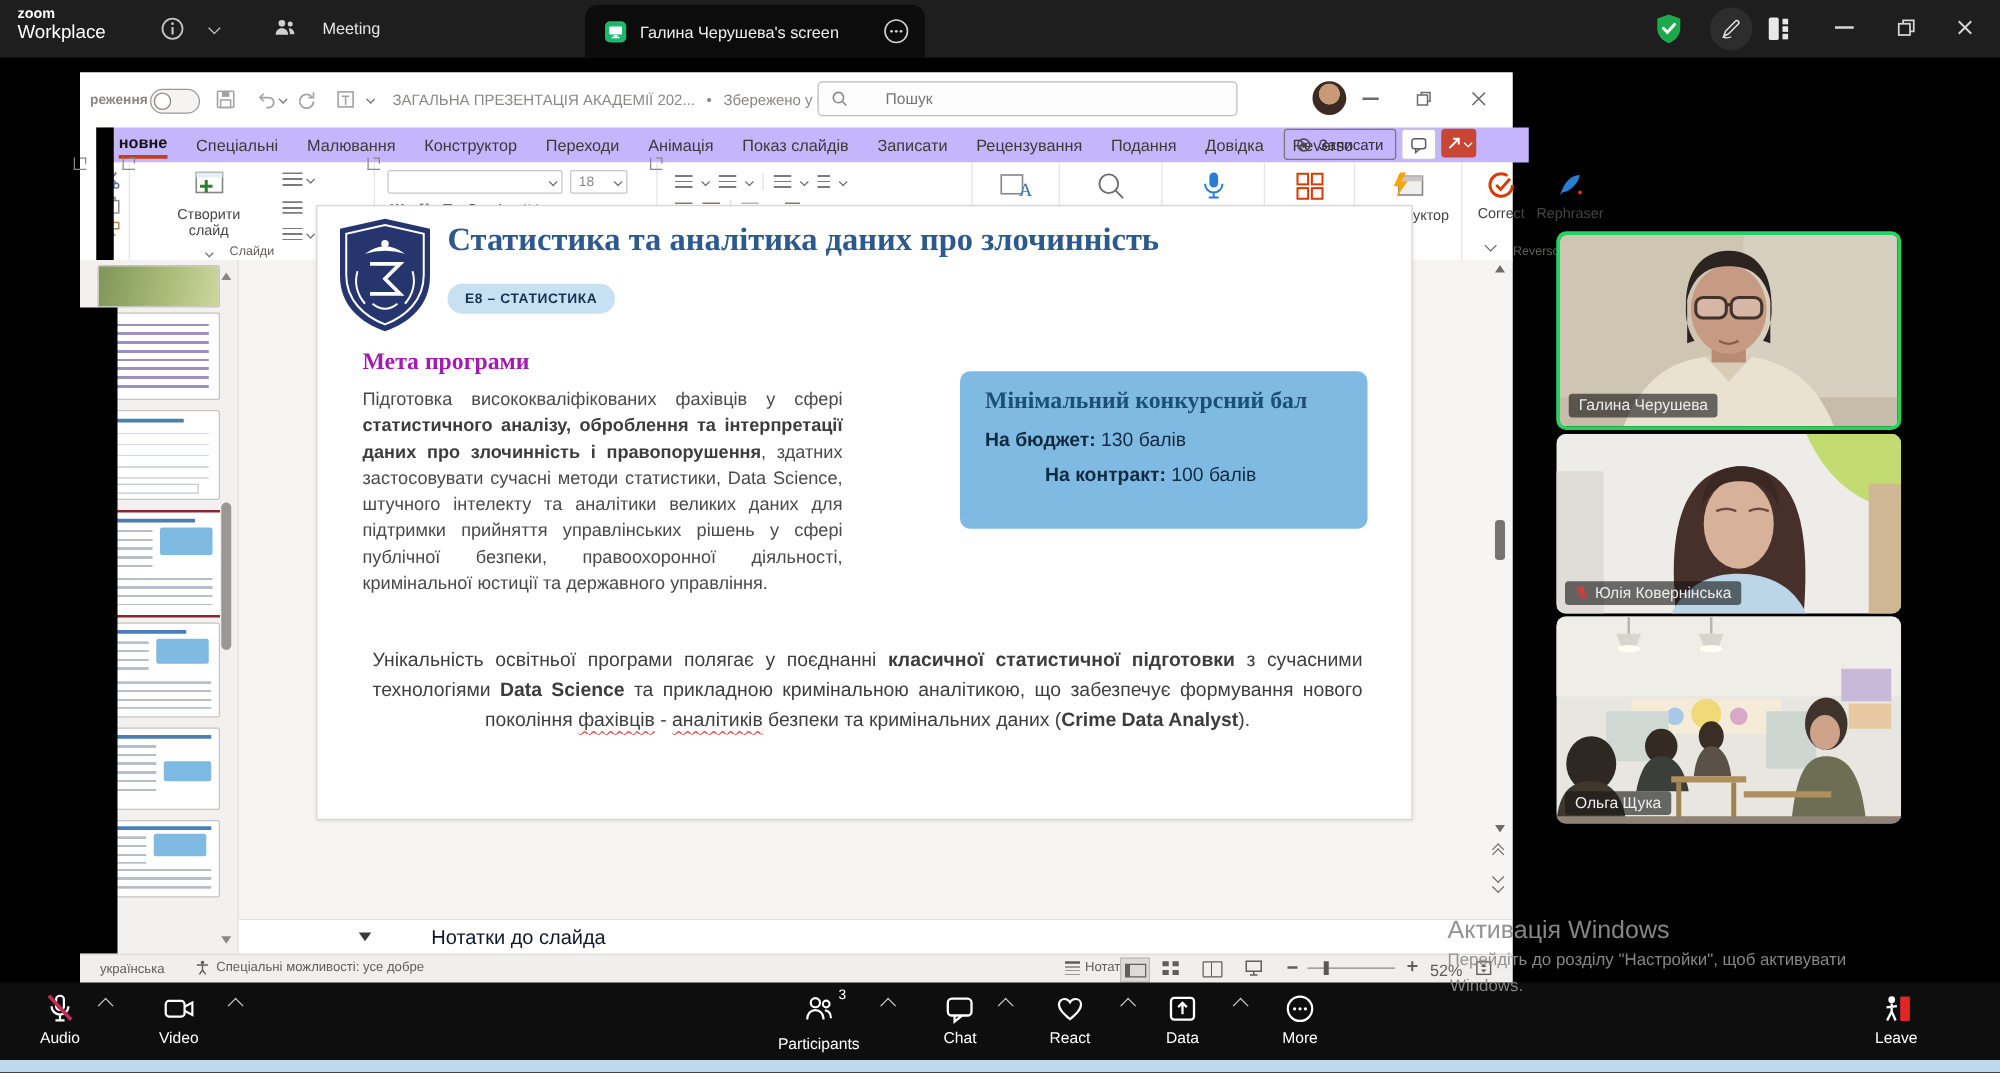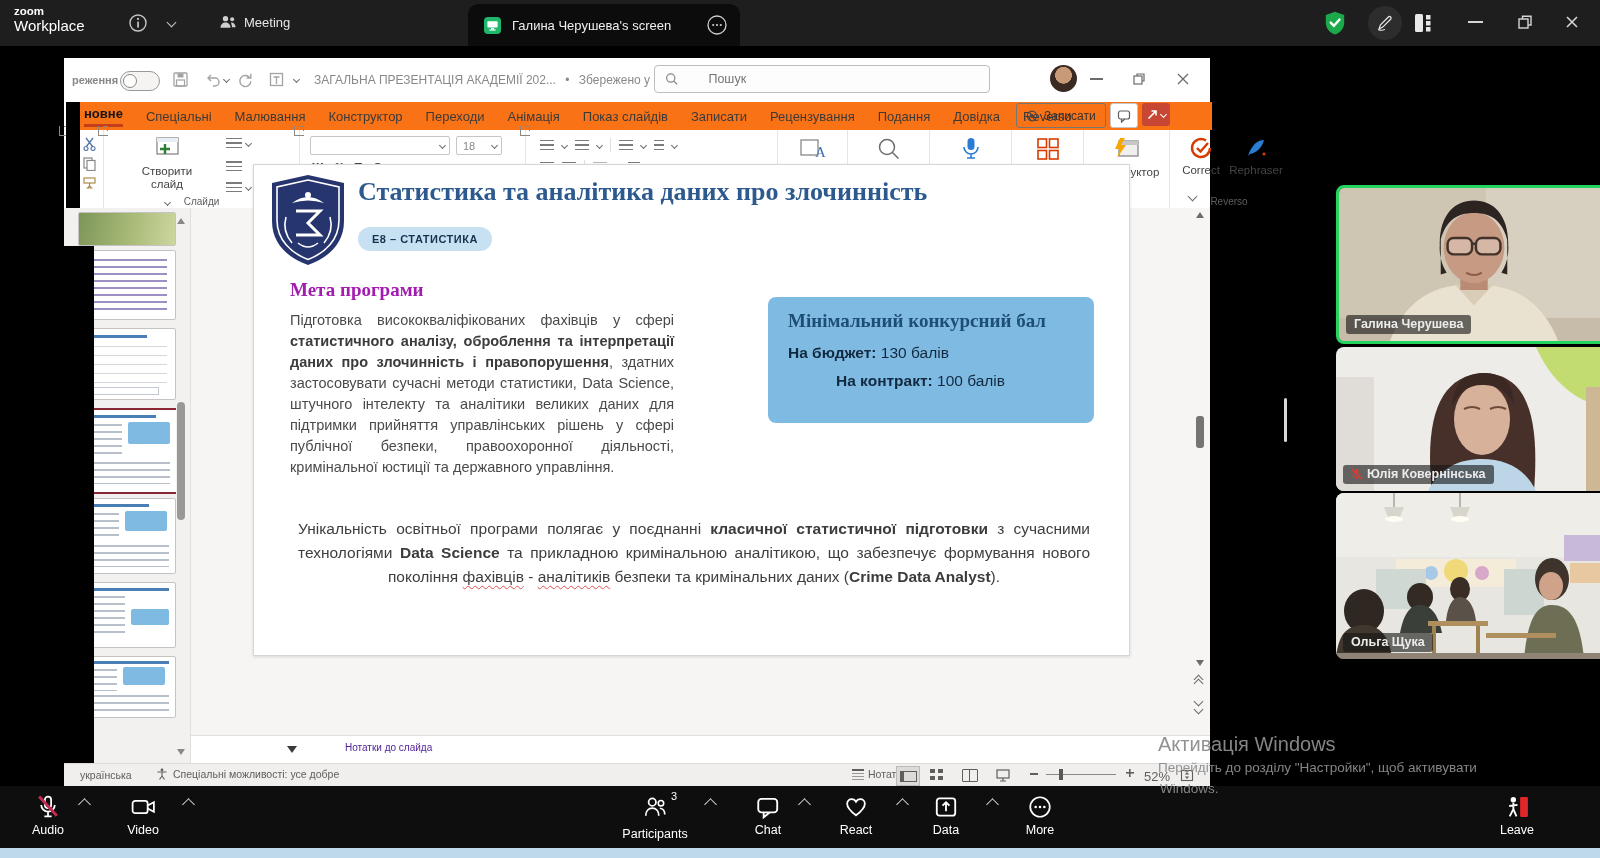--- a/index.html
+++ b/index.html
@@ -52,21 +52,21 @@
       <div style="font-size:15px;">Workplace</div>
     </div>
     <div class="abs" style="left:128px;top:13px;">
       <svg width="20" height="20" viewBox="0 0 20 20">
           <circle cx="10" cy="10" r="8" fill="none" stroke="#c6c6c6" stroke-width="1.4"></circle>
           <rect x="9.2" y="8.6" width="1.7" height="6" fill="#c6c6c6"></rect>
           <circle cx="10" cy="5.9" r="1.1" fill="#c6c6c6"></circle>
         </svg>
     </div>
     <span class="chv lt abs" style="left:168px;top:19px;"></span>
-    <div class="abs" style="left:218px;top:12px;display:flex;align-items:center;gap:6px;">
+    <div class="abs" style="left:218px;top:12px;display:flex;align-items:center;gap:20px;">
       <svg width="20" height="20" viewBox="0 0 24 24">
           <circle cx="9" cy="8" r="3.2" fill="#cfcfcf"></circle>
           <path d="M3 19c0-4 2.6-6.4 6-6.4s6 2.4 6 6.4z" fill="#cfcfcf"></path>
           <circle cx="17" cy="8.7" r="2.4" fill="#cfcfcf"></circle>
           <path d="M15.6 12.7c3-.1 5.4 2.2 5.4 5.7h-4" fill="#cfcfcf"></path>
         </svg>
       <span style="font-size:13px;color:#e6e6e6;">Meeting</span>
     </div>
     <div class="ztab-active">
       <span class="abs" style="left:16px;top:13px;width:17px;height:17px;background:#1fb76b;border-radius:4px;">
@@ -175,21 +175,21 @@
             <path d="M5 4 V2 H12 V9 H10" fill="none" stroke="#6e6c6a" stroke-width="1.2"></path>
           </svg>
       </span>
       <span class="abs" style="left:1112px;top:14px;">
         <svg width="14" height="14" viewBox="0 0 14 14">
             <path d="M2 2 12 12 M12 2 2 12" stroke="#6e6c6a" stroke-width="1.3"></path>
           </svg>
       </span>
     </div>
 
-    <div class="abs" style="left:2px;top:44px;width:100%;height:28px;background:#f97316;">
+    <div class="abs" style="left:13px;top:44px;width:100%;height:28px;background:#c4b5fd;">
       <div class="abs" style="left:0;top:0;width:14px;height:106px;background:#000;z-index:5;"></div>
       <div style="position:absolute;left:18px;top:4px;display:flex;gap:23px;align-items:center;">
         <span class="tabitem" style="font-weight:bold;color:#151515;border-bottom:3px solid #c43e1c;padding-bottom:3px;">новне</span>
         <span class="tabitem">Спеціальні</span>
         <span class="tabitem">Малювання</span>
         <span class="tabitem">Конструктор</span>
         <span class="tabitem">Переходи</span>
         <span class="tabitem">Анімація</span>
         <span class="tabitem">Показ слайдів</span>
         <span class="tabitem">Записати</span>
@@ -492,21 +492,21 @@
           <span class="chv up" style="display:block;"></span>
         </div>
       <div class="abs" style="left:1px;top:488px;">
           <span class="chv" style="display:block;margin-bottom:1px;"></span>
           <span class="chv" style="display:block;"></span>
         </div>
     </div>
 
     <div class="abs" style="left:127px;top:677px;width:1019px;height:28px;background:#fff;border-top:1px solid #e1dfdd;">
       <div class="abs" style="left:96px;top:10px;width:0;height:0;border-left:5px solid transparent;border-right:5px solid transparent;border-top:7px solid #3b3a39;"></div>
-      <div class="abs" style="left:154px;top:6px;font-size:10px;color:#4c1d95;">Нотатки до слайда</div>
+      <div class="abs" style="left:154px;top:6px;font-size:16px;color:#0f172a;">Нотатки до слайда</div>
     </div>
 
     <div class="abs" style="left:0;top:705px;width:100%;height:23px;background:#f0efee;border-top:1px solid #dddbd9;">
       <span class="abs" style="left:16px;top:5px;font-size:10.5px;color:#605e5c;">українська</span>
       <span class="abs" style="left:92px;top:4px;display:flex;align-items:center;gap:5px;">
         <svg width="12" height="12" viewBox="0 0 12 12">
             <circle cx="6" cy="2" r="1.4" fill="#605e5c"></circle>
             <path d="M1.5 4 h9 M6 4 v4 M6 8 l-2.5 3.5 M6 8 l2.5 3.5" stroke="#605e5c" stroke-width="1.1" fill="none"></path>
           </svg>
         <span style="font-size:10.5px;color:#605e5c;">Спеціальні можливості: усе добре</span>
@@ -536,21 +536,21 @@
         <svg width="14" height="13" viewBox="0 0 14 13">
             <rect x="1.5" y="1.5" width="11" height="10" fill="none" stroke="#605e5c" stroke-width="1.1"></rect>
             <path d="M7 3 4.8 5.5 h4.4 Z M7 10 4.8 7.5 h4.4 Z" fill="#605e5c"></path>
           </svg>
       </span>
     </div>
   </div>
 
   <div class="abs" style="left:1284px;top:398px;width:3px;height:44px;background:#d9d9d9;border-radius:2px;"></div>
 
-  <div class="abs" style="left:1336px;top:185px;width:260px;height:475px;font-weight:bold;">
+  <div class="abs" style="left:1245px;top:185px;width:260px;height:475px;">
 
     <div class="tile" style="top:0;height:159px;border:3px solid #23d45f;box-sizing:border-box;">
       <svg width="270" height="153" viewBox="0 0 276 159" preserveAspectRatio="none">
         <rect width="276" height="159" fill="#cec5b2"></rect>
         <rect x="150" width="126" height="159" fill="#d7cfbf"></rect>
         <rect y="135" width="276" height="24" fill="#c6bca9"></rect>
         <path d="M52 159 C70 112 100 100 138 100 C180 100 208 118 224 159 Z" fill="#e9e2d1"></path>
         <path d="M118 100 L138 122 L158 100 Z" fill="#d9cdb8"></path>
         <rect x="124" y="84" width="28" height="22" fill="#b98a74"></rect>
         <ellipse cx="138" cy="62" rx="31" ry="37" fill="#c79a83"></ellipse>

